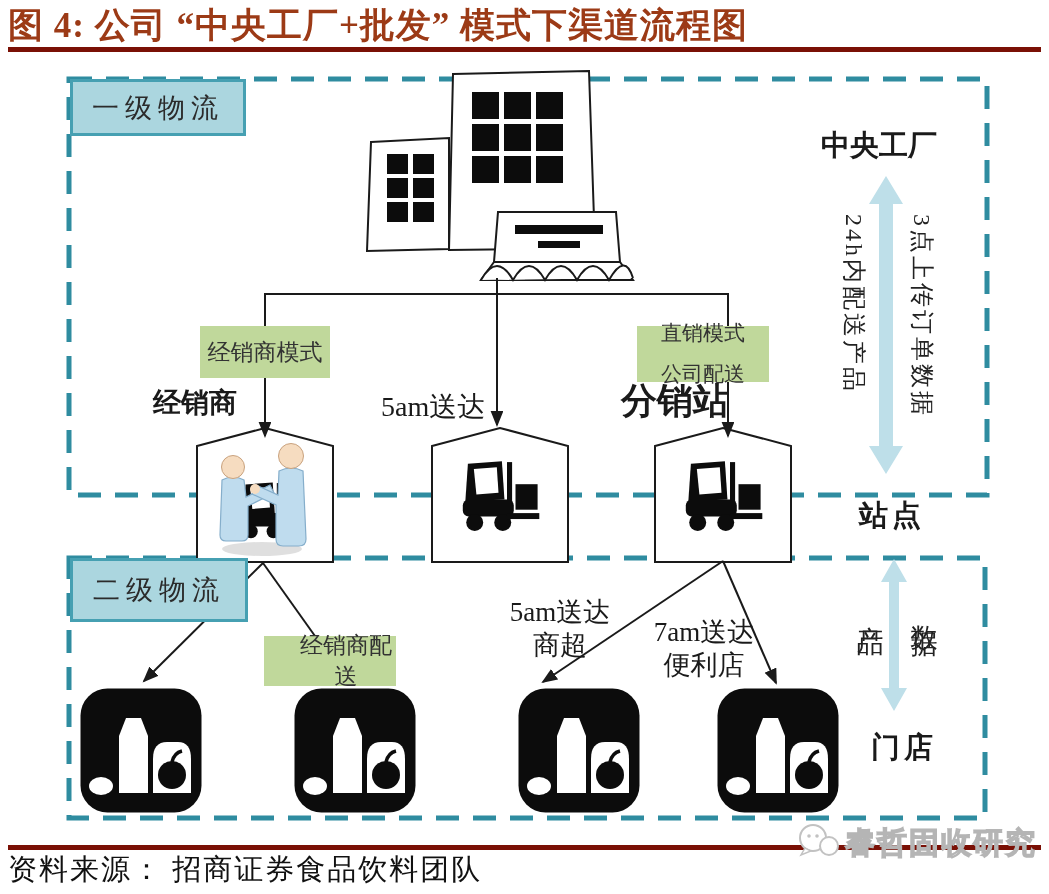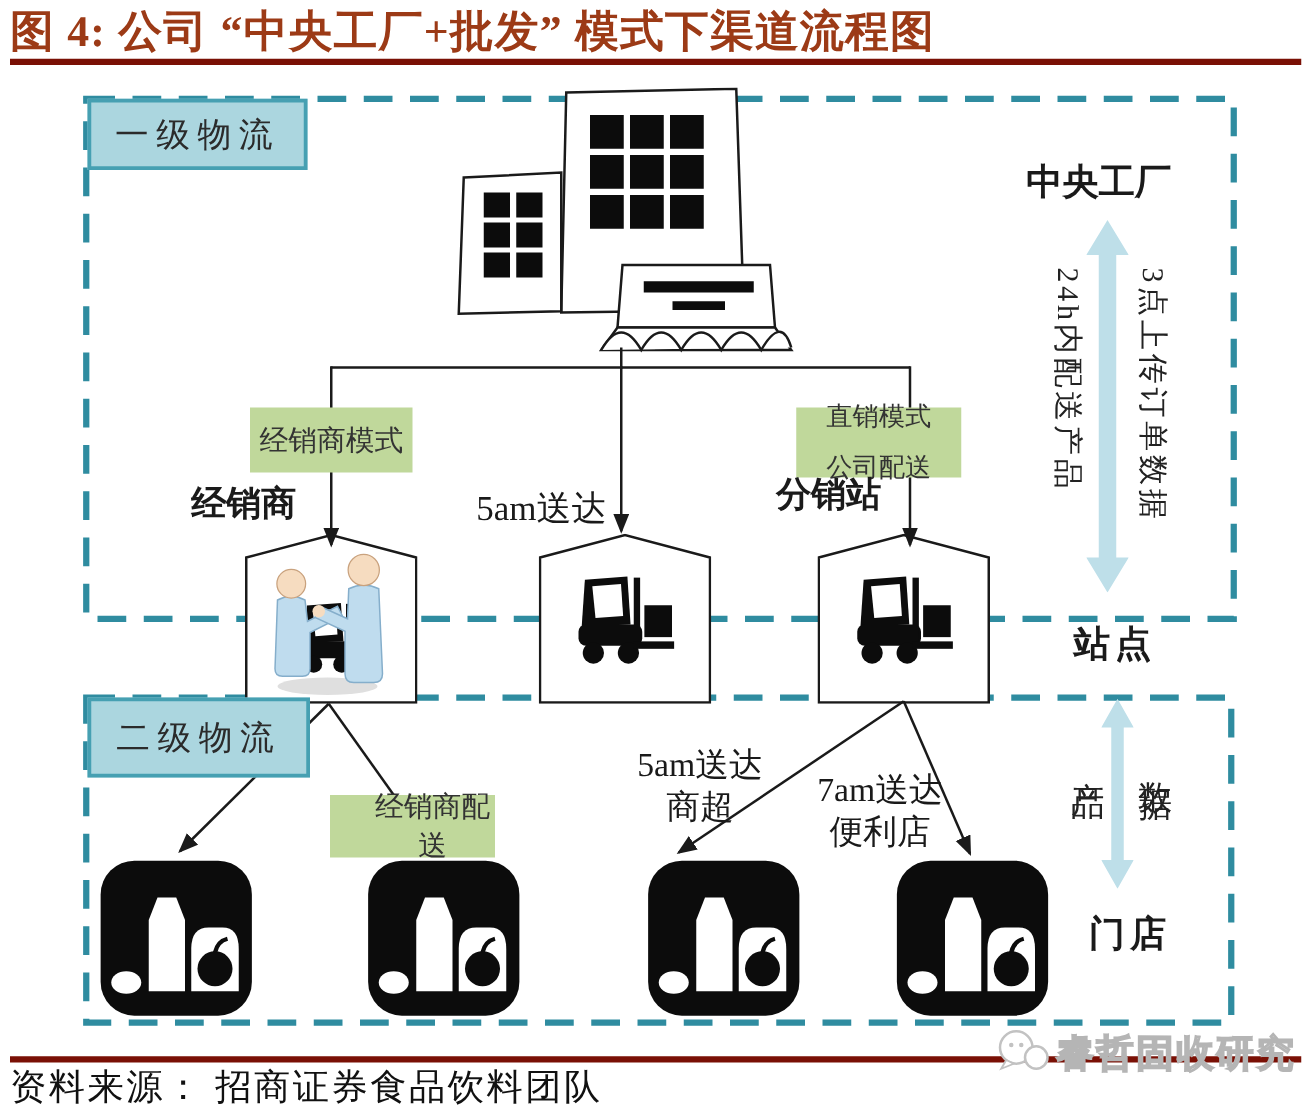--- a/index.html
+++ b/index.html
@@ -183,21 +183,21 @@
     <span>公司配送</span>
   </div>
   <div class="abs green-tag" style="left:264px;top:612px;width:132px;height:50px;font-size:23px;padding-left:32px;">
     <span>经销商配送</span>
   </div>
 
   <div class="abs lbl bold" style="left:821px;top:126px;font-size:29px;">中央工厂</div>
   <div class="abs lbl bold" style="left:859px;top:496px;font-size:29px;letter-spacing:4px;">站点</div>
   <div class="abs lbl bold" style="left:871px;top:728px;font-size:29px;letter-spacing:4px;">门店</div>
   <div class="abs lbl bold" style="left:153px;top:384px;font-size:28px;">经销商</div>
-  <div class="abs lbl bold" style="left:621px;top:377px;font-size:28px;font-family:Liberation Mono, monospace;">分销站</div>
+  <div class="abs lbl bold" style="left:621px;top:377px;font-size:36px;font-family:Liberation Mono, monospace;">分销站</div>
 
   <div class="abs lbl" style="left:381px;top:388px;font-size:28px;">5am送达</div>
   <div class="abs vtext-side" style="left:838px;top:214px;height:212px;">24h内配送产品</div>
   <div class="abs vtext-side" style="left:906px;top:214px;height:230px;">3点上传订单数据</div>
   <div class="abs two-line" style="left:498px;top:596px;width:124px;">
     <div>5am送达</div>
     <div>商超</div>
   </div>
   <div class="abs two-line" style="left:642px;top:616px;width:124px;">
     <div>7am送达</div>

